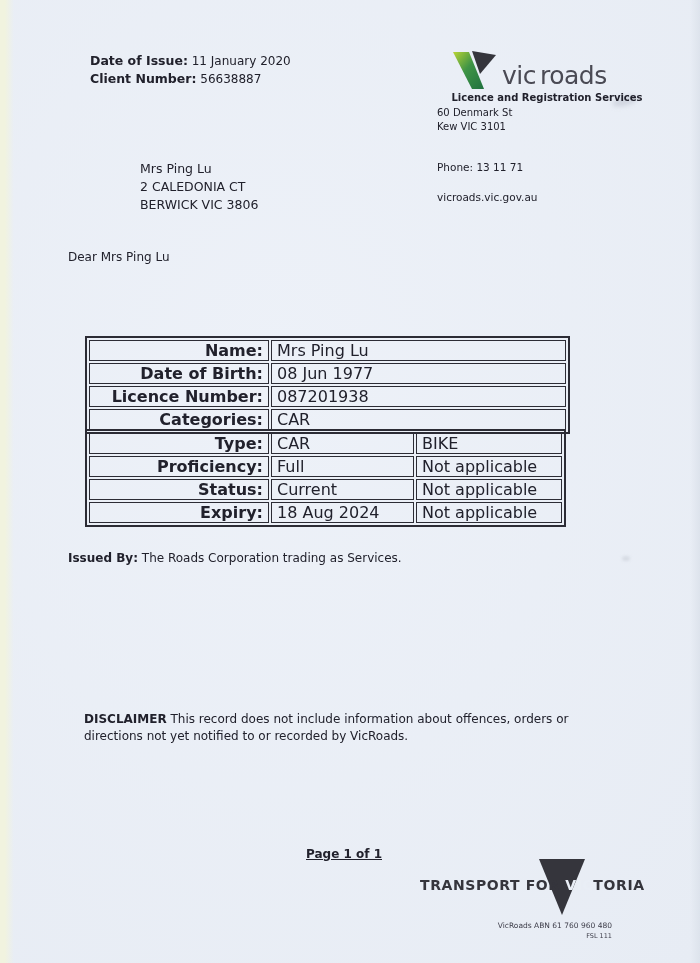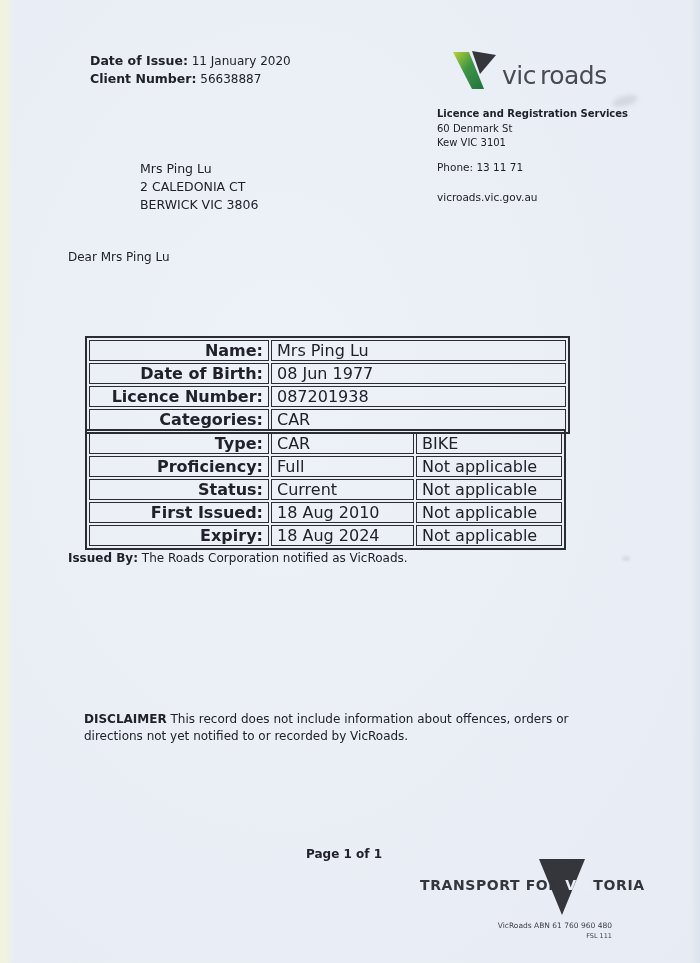--- a/index.html
+++ b/index.html
@@ -19,41 +19,41 @@
   .abs{position:absolute;}
   .b{font-weight:bold;}
   
   .meta{left:90px;top:52px;font-size:12px;line-height:17px;}
   .meta .b{font-size:12.5px;}
   
   .letterhead{left:437px;top:46px;width:220px;}
   .logo-row{display:flex;align-items:flex-end;padding-left:13px;height:44px;}
   .brand{font-size:25px;letter-spacing:-0.5px;color:#4a4a54;line-height:1;padding-bottom:2px;}
   .brand .sp{display:inline-block;width:4px;}
-  .service{font-size:10px;font-weight:bold;margin-top:18px;}
+  .service{font-size:10px;font-weight:bold;margin-top:2px;text-align:center;}
   .lh-line{font-size:10px;margin-top:3.5px;}
   .contact{left:437px;top:161px;font-size:10.5px;}
   .website{left:437px;top:191px;font-size:10.5px;}
   
   .recipient{left:140px;top:160px;font-size:12.5px;line-height:18px;}
   .salutation{left:68px;top:250px;font-size:12px;}
   .doc-title{left:0;top:278px;width:660px;text-align:center;font-size:12.5px;font-weight:bold;letter-spacing:0.3px;}
   .intro{left:88px;top:299px;width:505px;font-size:12px;line-height:16.5px;}
   
   table.scan{border-collapse:separate;border-spacing:2px;border:2px solid #2c2c35;background:transparent;}
   table.scan td{border:1px solid #2c2c35;font-size:16px;padding:0 5px;height:15.5px;white-space:nowrap;}
   td.lbl{font-weight:bold;text-align:right;width:168px;}
   .t1{left:85px;top:336px;}
   .t1 td.val{width:283px;}
   .t2{left:85px;top:429px;}
   .t2 td.car{width:131px;}
   .t2 td.bike{width:134px;}
   .issuedby{left:68px;top:551px;font-size:12px;}
   .disclaimer{left:84px;top:711px;width:522px;font-size:12px;line-height:17px;}
-  .page-ind{left:0;top:847px;width:688px;text-align:center;font-size:12px;font-weight:bold;}
+  .page-ind{left:0;top:847px;width:688px;text-align:center;font-size:12px;font-weight:bold;text-decoration:underline;}
   
   .tfv{left:420px;top:857px;width:210px;height:62px;}
   .tfv-tri{position:absolute;left:119px;top:2px;width:46px;height:56px;background:#35353c;
     clip-path:polygon(0 0,100% 0,50% 100%);}
   .tfv-text{position:absolute;left:0;top:20px;font-size:14px;font-weight:bold;letter-spacing:0.6px;color:#35353c;white-space:nowrap;}
   .tfv-text .wh{color:#e9eef6;}
   .abnblock{left:432px;top:921px;width:180px;text-align:right;color:#3c3c48;}
   .abn{font-size:7.5px;}
   .form-code{font-size:6.5px;margin-top:2px;}
   
@@ -138,35 +138,30 @@
         <td class="lbl">Proficiency:</td>
         <td class="car">Full</td>
         <td class="bike">Not applicable</td>
       </tr>
       <tr>
         <td class="lbl">Status:</td>
         <td class="car">Current</td>
         <td class="bike">Not applicable</td>
       </tr>
       <tr>
-        <td class="lbl">First Issued:</td>
-        <td class="car">18 Aug 2010</td>
-        <td class="bike">Not applicable</td>
-      </tr>
-      <tr>
         <td class="lbl">Expiry:</td>
         <td class="car">18 Aug 2024</td>
         <td class="bike">Not applicable</td>
       </tr>
     </tbody>
   </table>
 
   <div class="abs issuedby">
     <span class="b">Issued By:</span>
-    <span>The Roads Corporation notified as VicRoads.</span>
+    <span>The Roads Corporation trading as Services.</span>
   </div>
 
   <div class="abs disclaimer">
     <span class="b">DISCLAIMER</span>
     <span>This record does not include information about offences, orders or directions not yet notified to or recorded by VicRoads.</span>
   </div>
 
   <div class="abs page-ind">Page 1 of 1</div>
 
   <div class="abs tfv">

